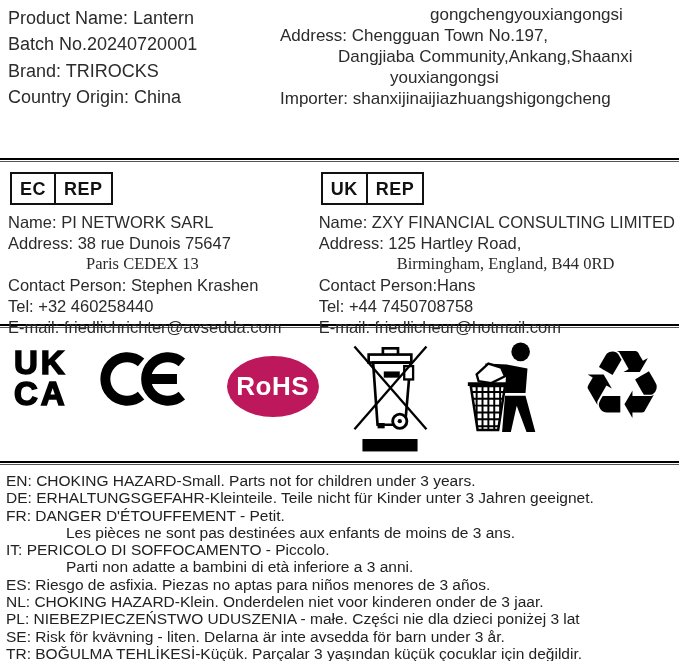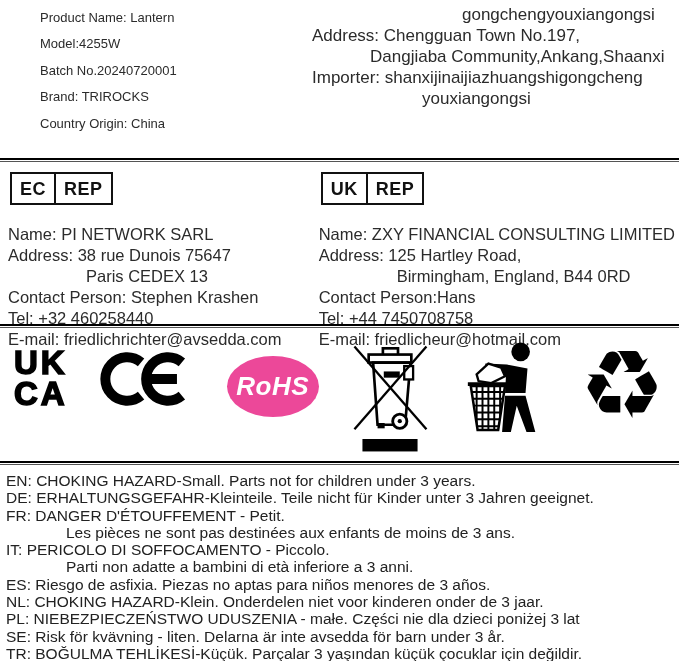--- a/index.html
+++ b/index.html
@@ -8,92 +8,90 @@
     background: #ffffff;
     color: #2b2b2b;
     font-family: "Liberation Sans", "DejaVu Sans", sans-serif;
     overflow: hidden;
   }
 
   .rule { height: 4px; border-top: 2px solid #000; border-bottom: 1px solid #555; }
 
   
   .sec1 { display: flex; padding: 5px 4px 0 8px; height: 158px; }
-  .sec1-left { width: 272px; font-size: 13px; margin-left: 32px; }
+  .sec1-left { width: 272px; font-size: 18px; }
   .sec1-left .ln { line-height: 26.4px; white-space: nowrap; }
   .sec1-right { flex: 1; font-size: 17px; }
   .sec1-right .ln { line-height: 20.9px; white-space: nowrap; }
   .sec1-right .ind-150 { padding-left: 150px; }
   .sec1-right .ind-58  { padding-left: 58px; }
   .sec1-right .ind-110 { padding-left: 110px; }
 
   
   .sec2 { display: flex; padding: 8px 4px 0 8px; height: 162px; }
   .sec2-col { font-size: 16.5px; }
   .sec2-col .ln { line-height: 20.9px; white-space: nowrap; }
   .sec2-col.left  { width: 314px; }
   .sec2-col.right { flex: 1; }
   .rep-badge {
     display: inline-flex; border: 2.5px solid #111;
-    margin: 2px 0 19px 2px; background: #fff;
+    margin: 2px 0 7px 2px; background: #fff;
   }
   .rep-badge .cell {
     font-weight: bold; font-size: 18px; line-height: 1;
     padding: 6px 8px 5px; letter-spacing: 0.5px; color: #111;
   }
   .rep-badge .cell + .cell { border-left: 2.5px solid #111; }
-  .ind-78 { padding-left: 78px; }
+  .ind-78 { padding-left: 78px; font-family: Liberation Serif, serif; }
 
   
   .sec3 {
     height: 133px; display: flex; justify-content: space-between;
     align-items: flex-start; padding: 12px 14px 0 14px; color: #000;
   }
   .ukca {
     font-weight: bold; font-size: 33px; line-height: 0.95;
     letter-spacing: 3px; margin-top: 7px;
     -webkit-text-stroke: 1.6px #000; color: #000;
   }
   .ce-wrap { margin-top: 8px; }
   .rohs {
-    width: 92px; height: 61px; background: #ec4899; border-radius: 50%;
+    width: 92px; height: 61px; background: #be185d; border-radius: 50%;
     display: flex; align-items: center; justify-content: center;
     color: #fff; font-weight: bold; font-size: 26px; margin-top: 16px;
     letter-spacing: 0.5px;
-    font-style: italic;
   }
   .weee { margin-top: 0; }
   .tidyman { margin-top: 0; }
   .recycle {
     font-family: "DejaVu Sans", sans-serif; font-size: 95px;
     line-height: 95px; color: #000; margin-top: -2px;
   }
 
   
   .sec4 { padding: 7px 12px 0 6px; font-size: 15.5px; color: #222; }
   .sec4 .ln { line-height: 17.3px; white-space: nowrap; }
   .sec4 .indent { padding-left: 60px; }
 </style>
 </head>
 <body>
 
 <div class="sec1">
   <div class="sec1-left">
     <div class="ln">Product Name: Lantern</div>
-    <div class="ln">Model:4255W</div>
     <div class="ln">Batch No.20240720001</div>
     <div class="ln">Brand: TRIROCKS</div>
     <div class="ln">Country Origin: China</div>
   </div>
   <div class="sec1-right">
     <div class="ln ind-150">gongchengyouxiangongsi</div>
     <div class="ln">Address: Chengguan Town No.197,</div>
     <div class="ln ind-58">Dangjiaba Community,Ankang,Shaanxi</div>
+    <div class="ln ind-110">youxiangongsi</div>
     <div class="ln">Importer: shanxijinaijiazhuangshigongcheng</div>
-    <div class="ln ind-110">youxiangongsi</div>
   </div>
 </div>
 
 <div class="rule"></div>
 
 <div class="sec2">
   <div class="sec2-col left">
     <div class="rep-badge">
       <span class="cell">EC</span>
       <span class="cell">REP</span>

